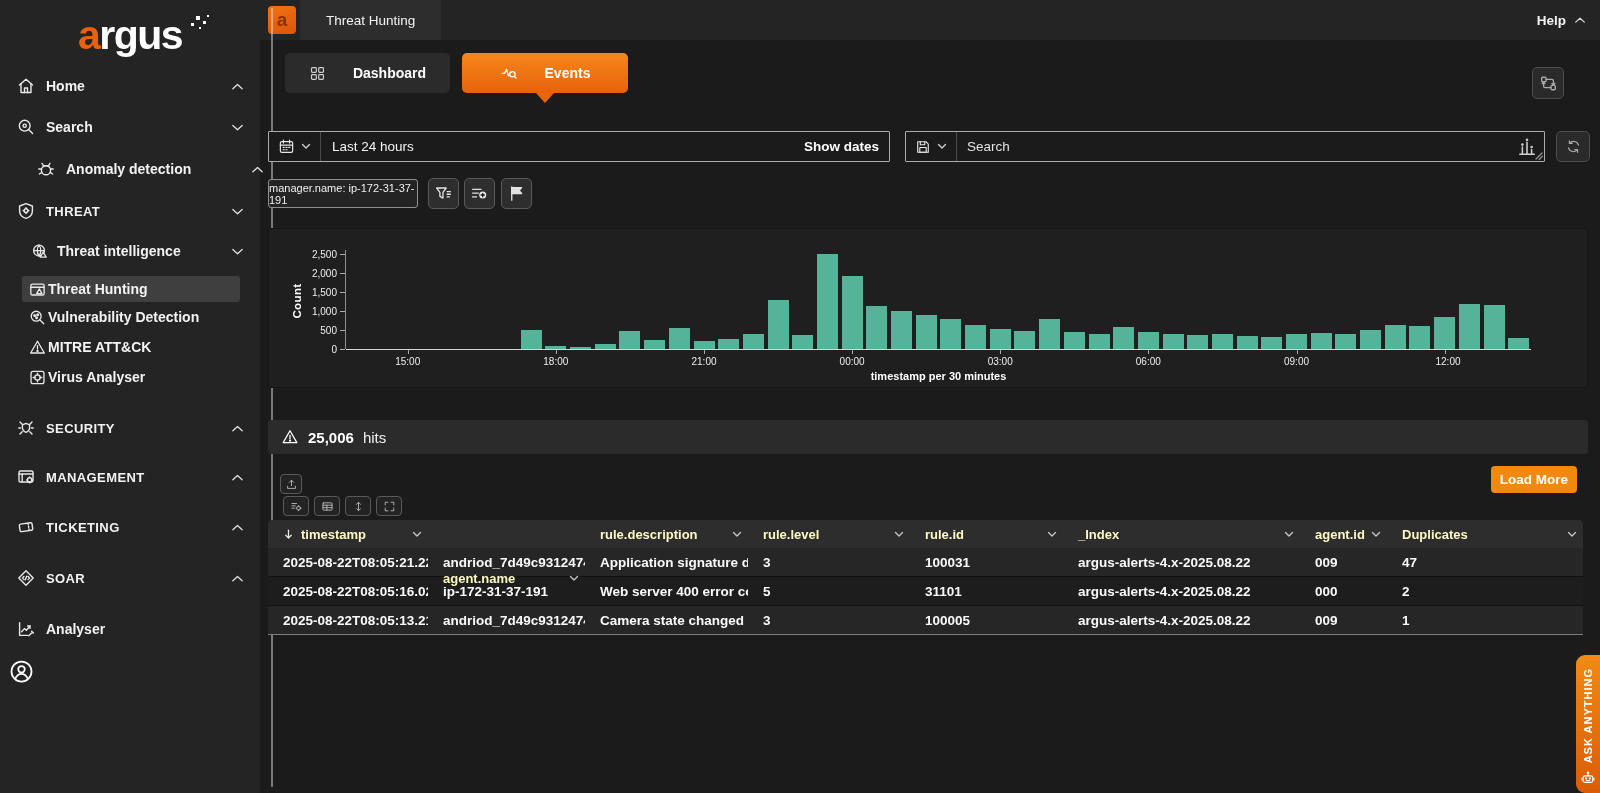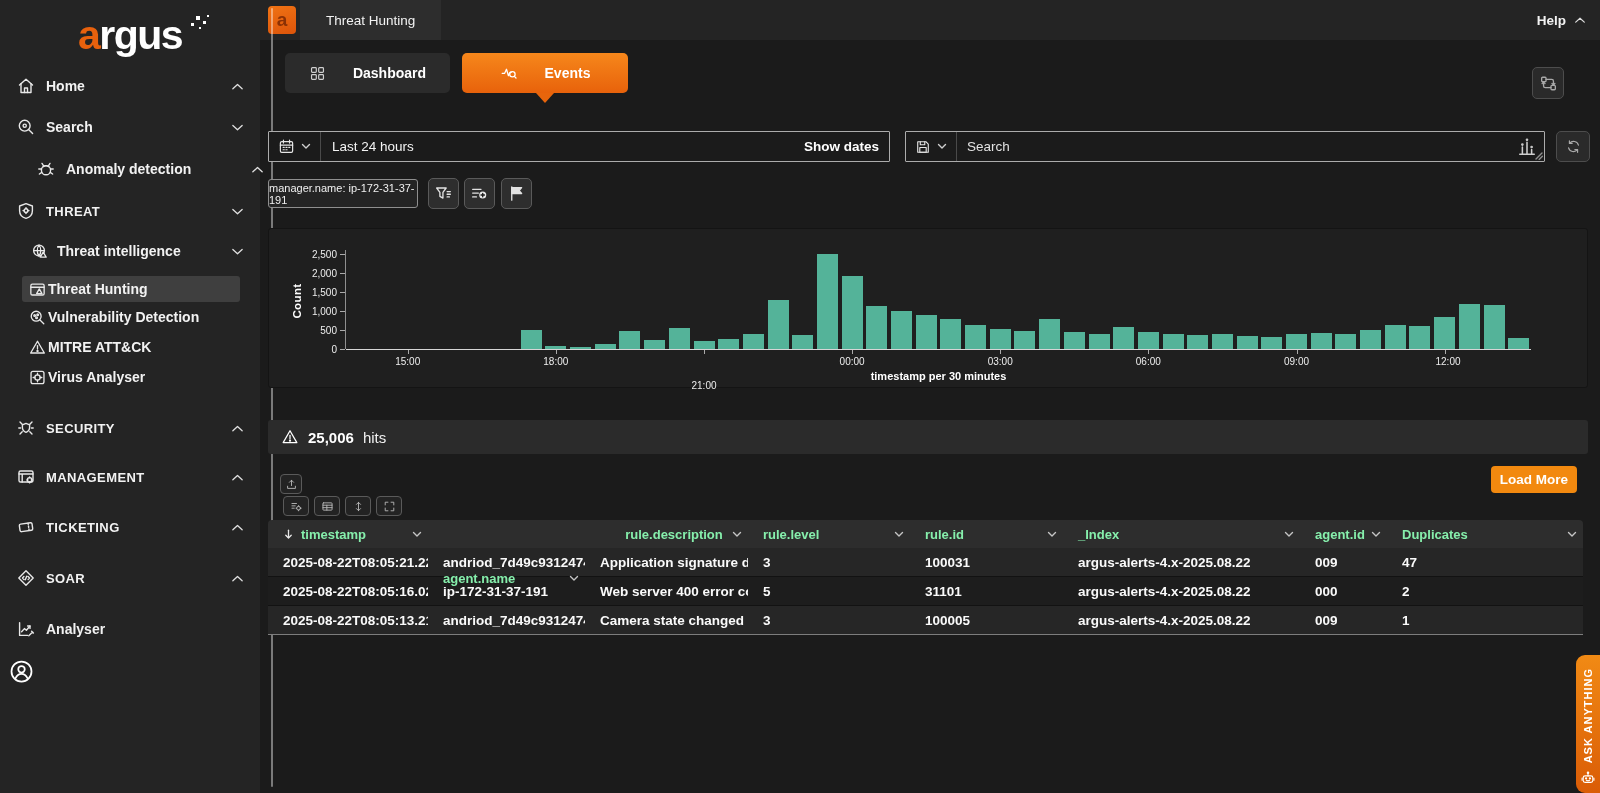--- a/index.html
+++ b/index.html
@@ -100,21 +100,21 @@
   .small-btn{position:absolute;border:1px solid #5A5A5A;border-radius:4px;background:#232323;color:#B9B9B9;
              display:flex;align-items:center;justify-content:center;cursor:pointer;box-sizing:border-box;}
   .small-btn .ic{width:13px;height:13px;}
   .load-more{left:1491px;top:466px;width:86px;height:27px;background:#F2890F;border-radius:4px;color:#FFF;
              font-weight:700;font-size:13.5px;display:flex;align-items:center;justify-content:center;cursor:pointer;}
 
   
   .table{left:268px;top:520px;width:1315px;}
   .thead{display:flex;height:28px;background:#2D2D2D;border-radius:4px 4px 0 0;}
   .th{position:relative;height:100%;display:flex;align-items:center;padding-left:15px;box-sizing:border-box;
-      font-size:13px;font-weight:700;color:#86efac;cursor:pointer;white-space:nowrap;overflow:hidden;}
+      font-size:13px;font-weight:700;color:#fef9c3;cursor:pointer;white-space:nowrap;overflow:hidden;}
   .th .sort{width:11px;height:12px;margin-right:7px;color:#E8E8E8;flex:none;}
   .th .chev{position:absolute;right:6px;width:10px;height:7px;color:#C5C5C5;cursor:pointer;}
   .tr{display:flex;height:28px;background:#262626;border-bottom:1px solid #121212;cursor:pointer;}
   .tr.alt{background:#1D1D1D;}
   .tr:last-child{border-bottom:1px solid #7D7D7D;}
   .td{height:100%;display:flex;align-items:center;padding-left:15px;box-sizing:border-box;
       font-size:13.5px;font-weight:600;color:#FAFAFA;white-space:nowrap;overflow:hidden;}
 
   
   .ask-tab{left:1576px;top:655px;width:24px;height:138px;background:linear-gradient(180deg,#F18A14,#DA5C06);
@@ -540,21 +540,21 @@
         <div class="bar" title="12:30: 1190" style="left: 1112.8px; height: 45.2px;"></div>
         <div class="bar" title="13:00: 1150" style="left: 1137.5px; height: 43.7px;"></div>
         <div class="bar" title="13:30: 295" style="left: 1162.2px; height: 11.2px;"></div>
       </div>
     <div id="xaxis">
         <div class="xtick-dash" style="left: 138.7px;"></div>
         <div class="xtick-label" style="left: 138.7px;">15:00</div>
         <div class="xtick-dash" style="left: 286.8px;"></div>
         <div class="xtick-label" style="left: 286.8px;">18:00</div>
         <div class="xtick-dash" style="left: 435px;"></div>
-        <div class="xtick-label" style="left: 435px; margin-top: 24px;">21:00</div>
+        <div class="xtick-label" style="left: 435px;">21:00</div>
         <div class="xtick-dash" style="left: 583.1px;"></div>
         <div class="xtick-label" style="left: 583.1px;">00:00</div>
         <div class="xtick-dash" style="left: 731.2px;"></div>
         <div class="xtick-label" style="left: 731.2px;">03:00</div>
         <div class="xtick-dash" style="left: 879.3px;"></div>
         <div class="xtick-label" style="left: 879.3px;">06:00</div>
         <div class="xtick-dash" style="left: 1027.5px;"></div>
         <div class="xtick-label" style="left: 1027.5px;">09:00</div>
         <div class="xtick-dash" style="left: 1175.6px;"></div>
         <div class="xtick-label" style="left: 1179px;">12:00</div>
@@ -641,21 +641,21 @@
           </span>
         </div>
         <div class="th" style="width: 157px; margin-top: 44px;">
           <span>agent.name</span>
           <span class="ic chev">
             <svg viewBox="0 0 10 7" fill="none" stroke="currentColor" stroke-width="1.4" stroke-linecap="round" stroke-linejoin="round">
               <path d="M1.5 1.5 L5 5 L8.5 1.5"></path>
             </svg>
           </span>
         </div>
-        <div class="th" style="width: 163px; justify-content: center;">
+        <div class="th" style="width: 163px;">
           <span>rule.description</span>
           <span class="ic chev">
             <svg viewBox="0 0 10 7" fill="none" stroke="currentColor" stroke-width="1.4" stroke-linecap="round" stroke-linejoin="round">
               <path d="M1.5 1.5 L5 5 L8.5 1.5"></path>
             </svg>
           </span>
         </div>
         <div class="th" style="width: 162px;">
           <span>rule.level</span>
           <span class="ic chev">

